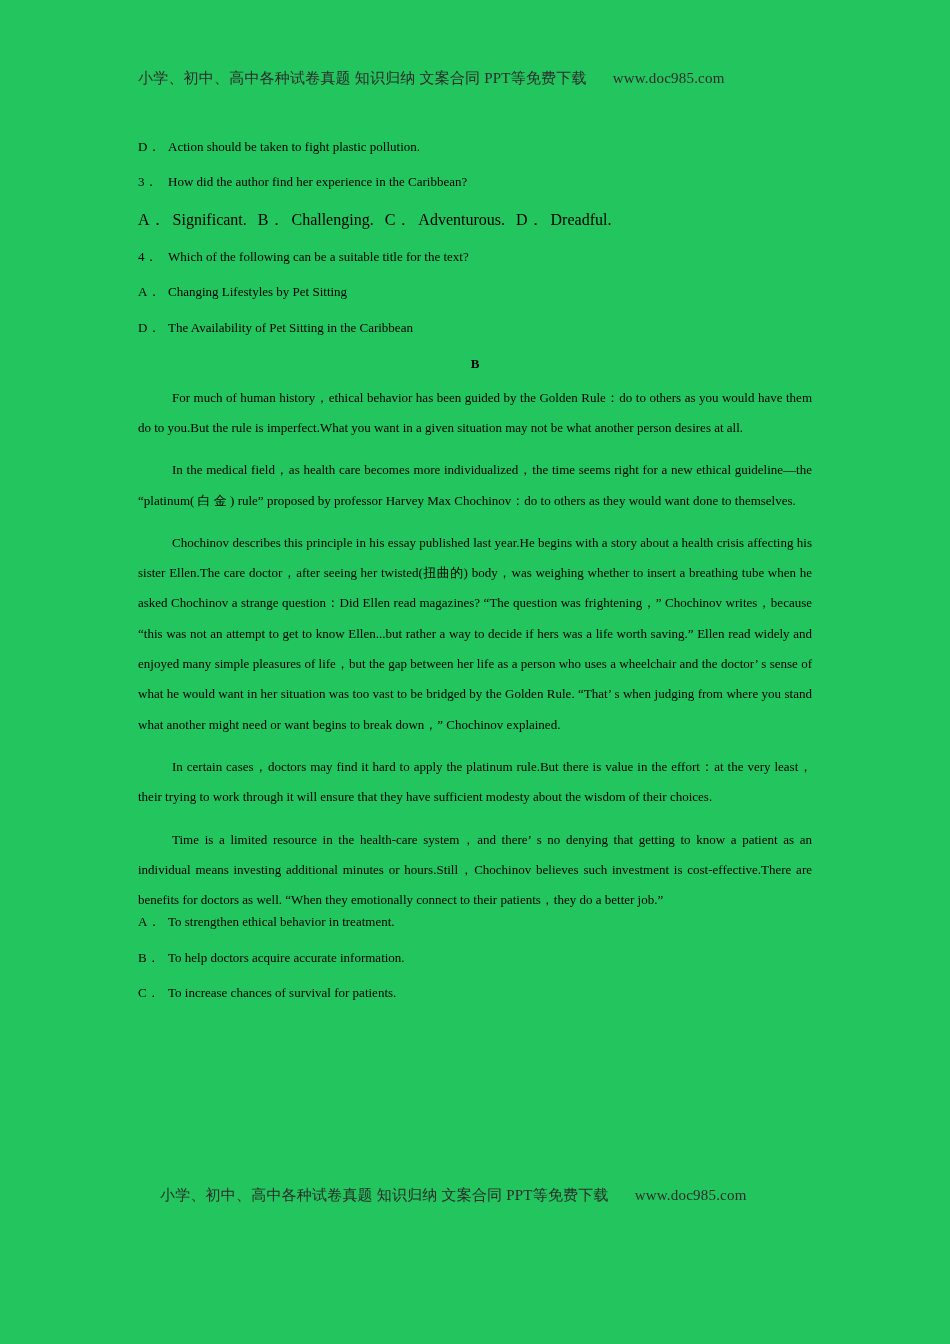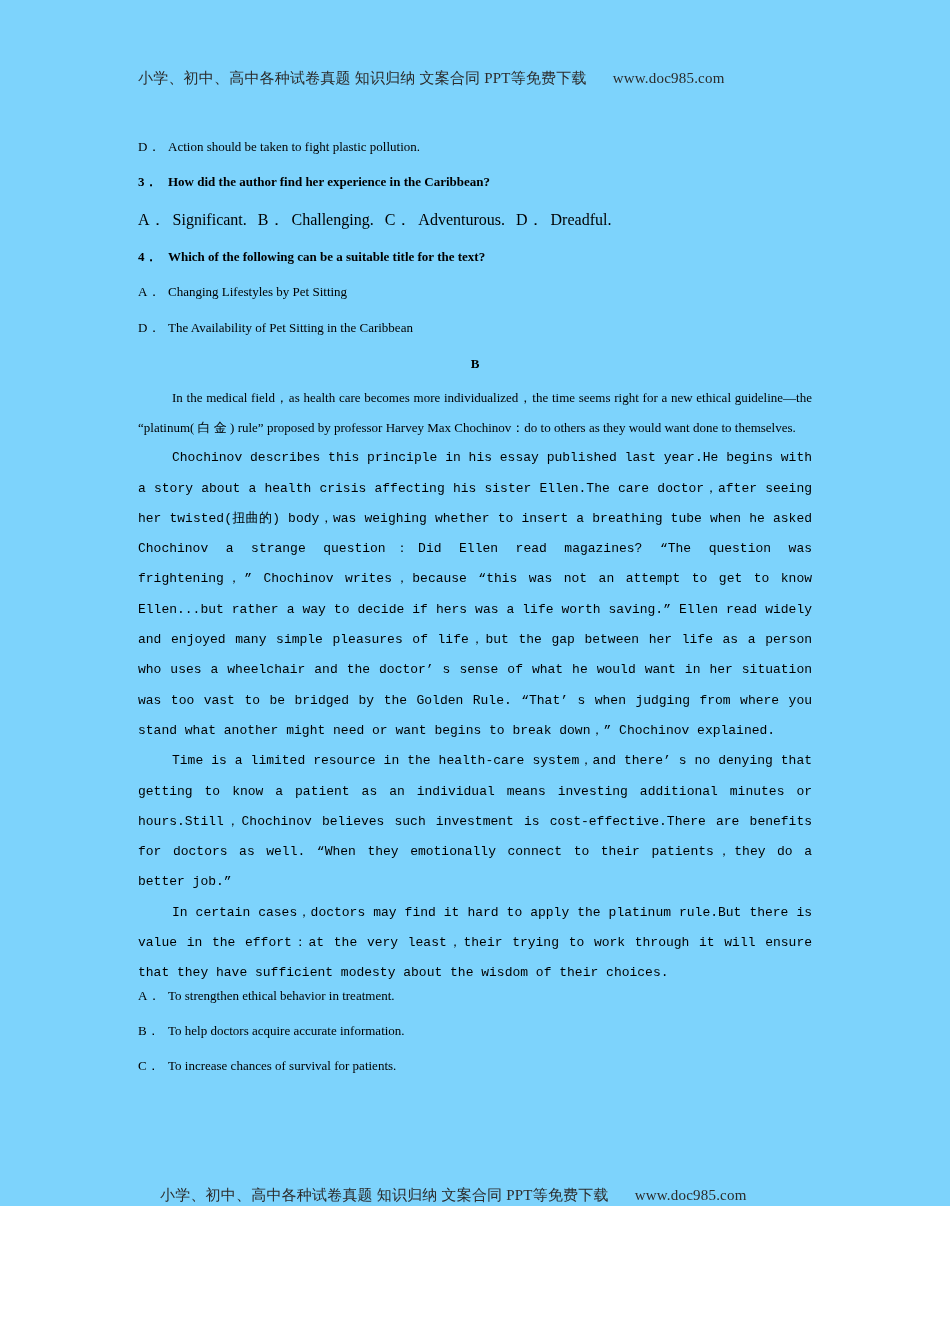--- a/index.html
+++ b/index.html
@@ -14,22 +14,22 @@
     position: relative;
     font-family: "Liberation Serif", "DejaVu Serif", serif;
     color: #000000;
     overflow: hidden;
   }
 
   .page {
     position: absolute;
     left: 0; top: 0;
     width: 950px;
-    height: 1206px;
-    background: #7dd3fc;
+    height: 1344px;
+    background: #22c55e;
   }
 
   
   .watermark {
     position: absolute;
     left: 138px;
     width: 674px;
     font-size: 15px;
     line-height: 1.4;
     color: #2b2b2b;
@@ -67,21 +67,21 @@
     white-space: nowrap;
   }
   .opt-label {
     display: inline-block;
     width: 30px;
   }
 
   
   .q-line {
     display: block;
-    font-weight: bold;
+    font-weight: normal;
     margin: 0 0 20.5px 0;
     line-height: 1.15;
     white-space: nowrap;
   }
   .q-label {
     display: inline-block;
     width: 30px;
   }
 
   
@@ -107,21 +107,21 @@
   .para {
     display: block;
     text-align: justify;
     text-align-last: left;
     text-justify: inter-word;
     line-height: 30.3px;
     margin: 0 0 0 0;
     text-indent: 34px;
     hyphens: none;
   }
-  .para + .para { margin-top: 0px; font-family: Liberation Mono, monospace; }
+  .para + .para { margin-top: 12px; }
 
   .q5-wrap { margin-top: 1px; }
 </style>
 </head>
 <body>
 
 <div class="page">
 
   <div class="watermark watermark-header">
     <span>小学、初中、高中各种试卷真题 知识归纳 文案合同 PPT等免费下载</span><span class="wm-gap"></span><span>www.doc985.com</span>
@@ -147,24 +147,25 @@
 
     <div class="opt-line">
       <span class="opt-label">A．</span><span>Changing Lifestyles by Pet Sitting</span>
     </div>
     <div class="opt-line">
       <span class="opt-label">D．</span><span>The Availability of Pet Sitting in the Caribbean</span>
     </div>
 
     <div class="section-letter">B</div>
 
+    <p class="para">For much of human history，ethical behavior has been guided by the Golden Rule：do to others as you would have them do to you.But the rule is imperfect.What you want in a given situation may not be what another person desires at all.</p>
     <p class="para">In the medical field，as health care becomes more individualized，the time seems right for a new ethical guideline—the “platinum( 白 金 ) rule” proposed by professor Harvey Max Chochinov：do to others as they would want done to themselves.</p>
     <p class="para">Chochinov describes this principle in his essay published last year.He begins with a story about a health crisis affecting his sister Ellen.The care doctor，after seeing her twisted(扭曲的) body，was weighing whether to insert a breathing tube when he asked Chochinov a strange question：Did Ellen read magazines? “The question was frightening，” Chochinov writes，because “this was not an attempt to get to know Ellen...but rather a way to decide if hers was a life worth saving.” Ellen read widely and enjoyed many simple pleasures of life，but the gap between her life as a person who uses a wheelchair and the doctor’ s sense of what he would want in her situation was too vast to be bridged by the Golden Rule. “That’ s when judging from where you stand what another might need or want begins to break down，” Chochinov explained.</p>
+    <p class="para">In certain cases，doctors may find it hard to apply the platinum rule.But there is value in the effort：at the very least，their trying to work through it will ensure that they have sufficient modesty about the wisdom of their choices.</p>
     <p class="para">Time is a limited resource in the health-care system，and there’ s no denying that getting to know a patient as an individual means investing additional minutes or hours.Still，Chochinov believes such investment is cost-effective.There are benefits for doctors as well. “When they emotionally connect to their patients，they do a better job.”</p>
-    <p class="para">In certain cases，doctors may find it hard to apply the platinum rule.But there is value in the effort：at the very least，their trying to work through it will ensure that they have sufficient modesty about the wisdom of their choices.</p>
 
 
     <div class="opt-line">
       <span class="opt-label">A．</span><span>To strengthen ethical behavior in treatment.</span>
     </div>
     <div class="opt-line">
       <span class="opt-label">B．</span><span>To help doctors acquire accurate information.</span>
     </div>
     <div class="opt-line">
       <span class="opt-label">C．</span><span>To increase chances of survival for patients.</span>

